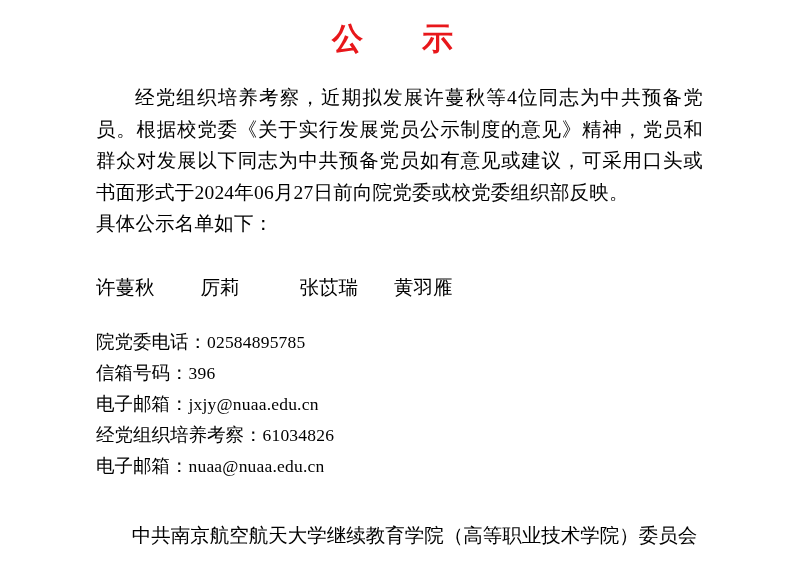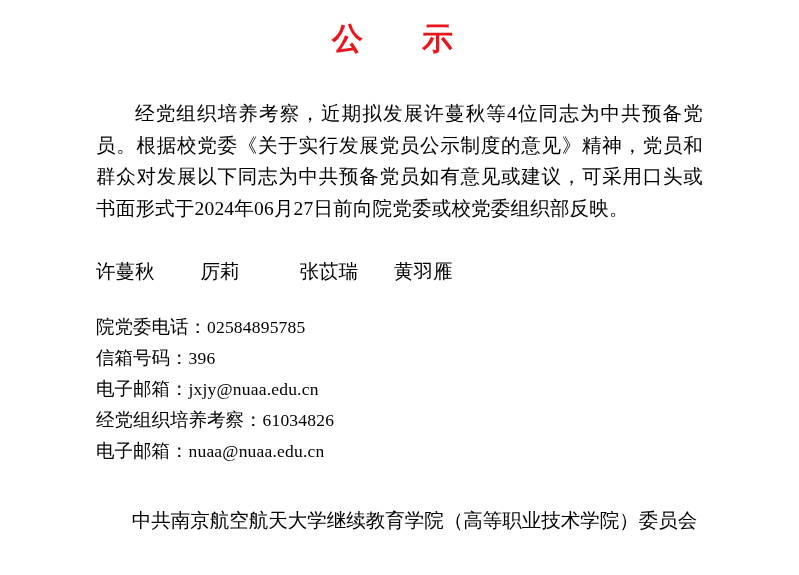--- a/index.html
+++ b/index.html
@@ -24,21 +24,21 @@
   .doc-title {
     margin-top: 18px;
     text-align: center;
     color: #e8171b;
     font-weight: bold;
     font-size: 31px;
     letter-spacing: 14px;
     font-family: Liberation Serif, serif;
   }
   .body-para {
-    margin-top: 38px;
+    margin-top: 22px;
     font-size: 19.5px;
     line-height: 1.62;
     text-align: justify;
     text-justify: inter-ideograph;
     text-indent: 2em;
     letter-spacing: 0.2px;
   }
   .body-line {
     font-size: 19.5px;
     line-height: 1.62;
@@ -84,20 +84,21 @@
 </style>
 </head>
 <body>
 
 <div class="page">
 
   <div class="doc-title">公　示</div>
 
   <div class="body-para">经党组织培养考察，近期拟发展许蔓秋等4位同志为中共预备党员。根据校党委《关于实行发展党员公示制度的意见》精神，党员和群众对发展以下同志为中共预备党员如有意见或建议，可采用口头或书面形式于2024年06月27日前向院党委或校党委组织部反映。</div>
 
+  <div class="body-line">具体公示名单如下：</div>
 
   <div class="name-row">
     <span class="name">许蔓秋</span><span class="gap-a"></span><span class="name">厉莉</span><span class="gap-b"></span><span class="name">张苡瑞</span><span class="gap-c"></span><span class="name">黄羽雁</span>
   </div>
 
   <div class="contact-block">
     <div class="contact-line"><span>院党委电话：</span><span class="mono">02584895785</span></div>
     <div class="contact-line"><span>信箱号码：</span><span class="mono">396</span></div>
     <div class="contact-line"><span>电子邮箱：</span><span class="mono">jxjy@nuaa.edu.cn</span></div>
     <div class="contact-line"><span>经党组织培养考察：</span><span class="mono">61034826</span></div>

